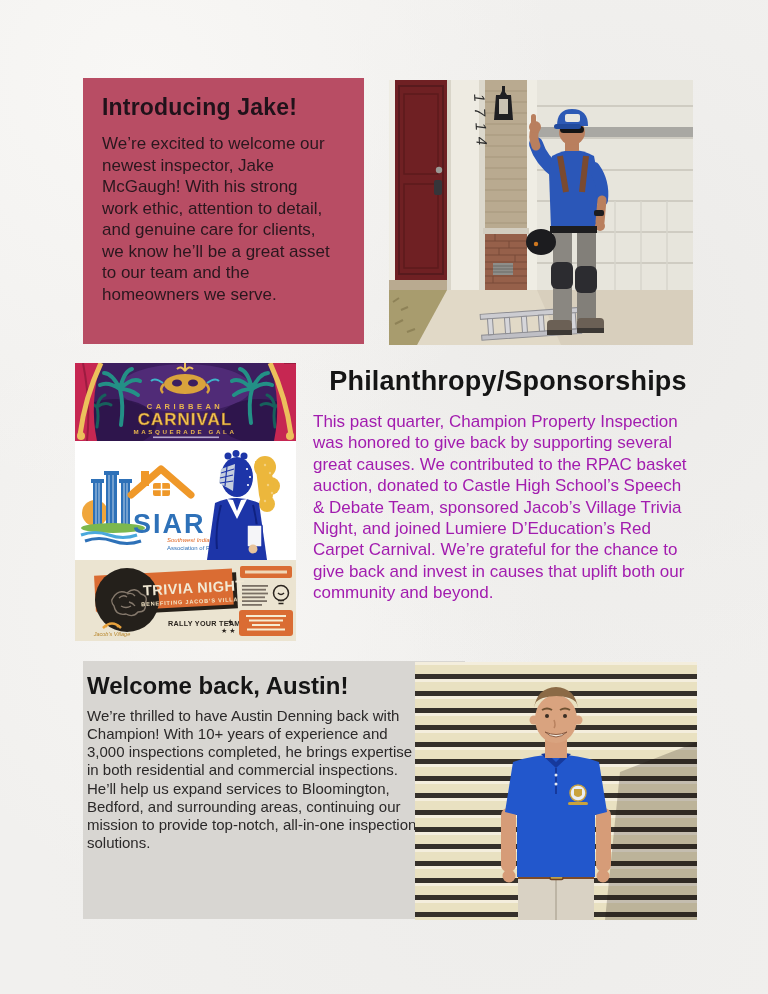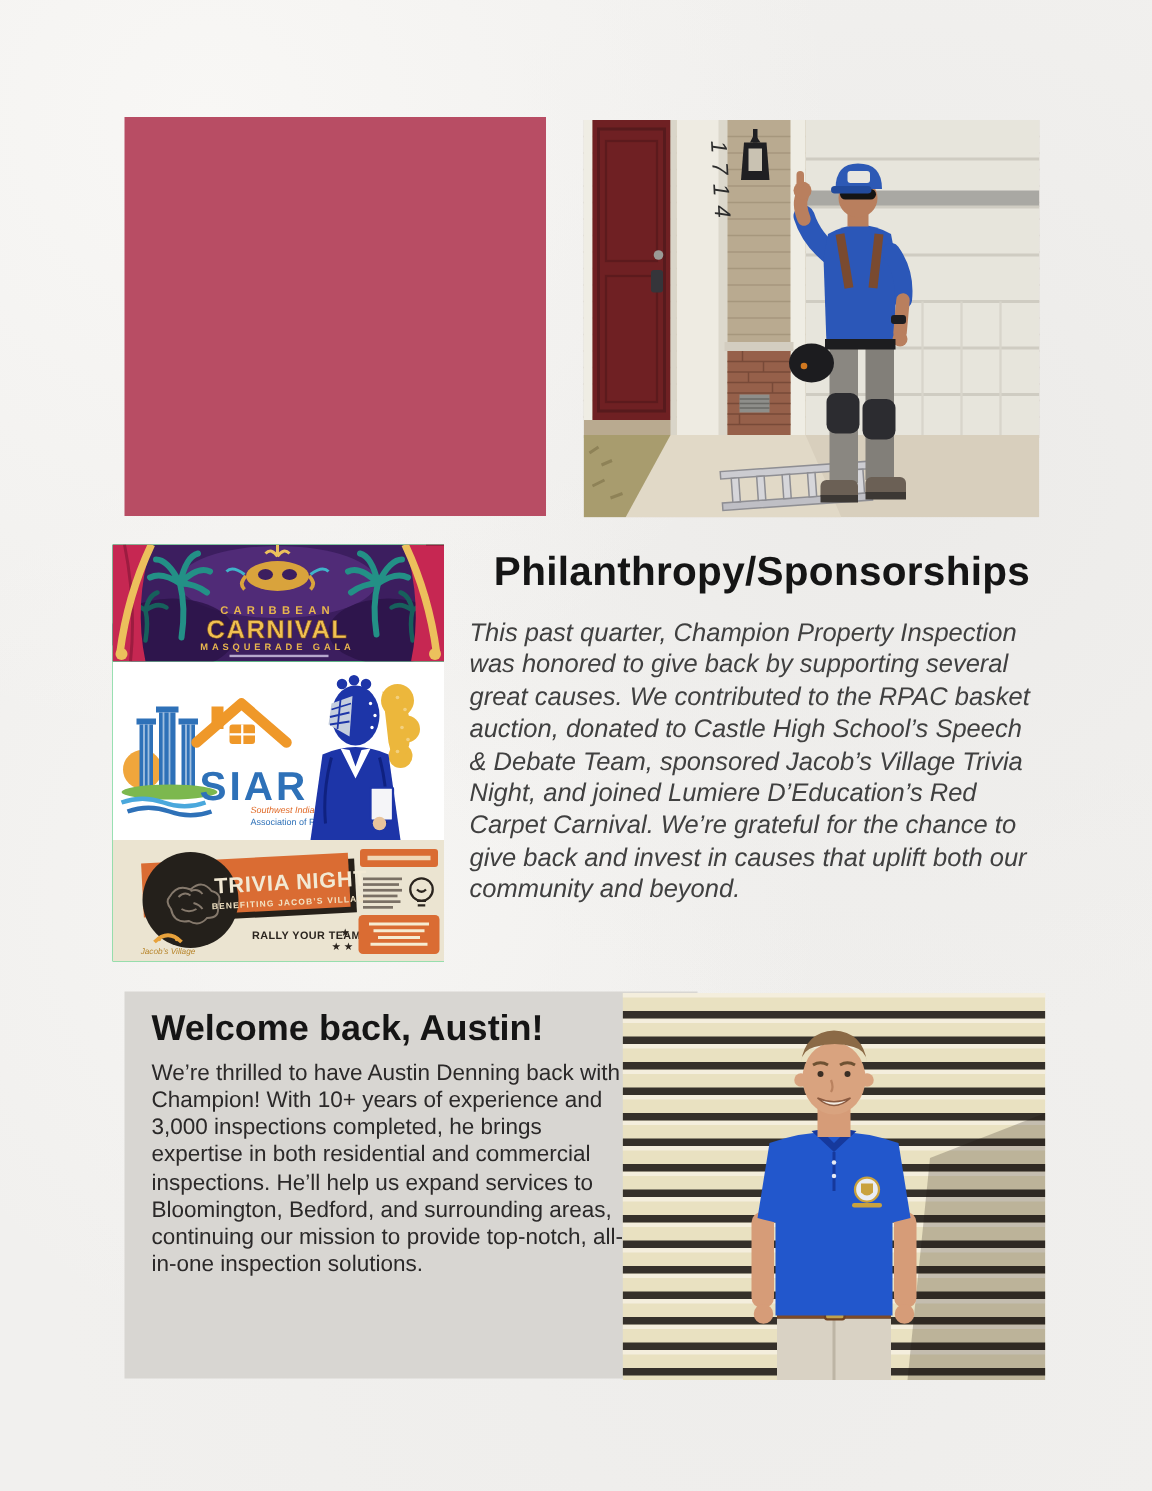--- a/index.html
+++ b/index.html
@@ -32,45 +32,47 @@
   .jake-photo { left:389px; top:80px; width:304px; height:265px; }
   .jake-photo svg { display:block; width:304px; height:265px; }
 
   
   .collage { left:75px; top:363px; width:221px; height:278px; background:#22c55e; }
   .collage svg { display:block; width:221px; }
 
   
   .phil { left:313px; top:366px; width:390px; color:#262424; }
   .phil h2 { font-size:27px; font-weight:700; color:#151515; margin:0 0 14px 0; letter-spacing:.2px;text-align:center; }
-  .phil p { font-size:17px; line-height:1.26; width:374px; color:#404040;font-style:italic; }
+  .phil p { font-size:17px; line-height:1.26; width:374px; color:#a21caf; }
 
   
   .austin-box {
     left:83px; top:661px; width:382px; height:258px;
     background:#d8d6d2;
-    padding:11px 40px 10px 18px;
+    padding:11px 40px 10px 4px;
     color:#262424;
   }
   .austin-box h2 { font-size:24px; font-weight:700; color:#151515; margin:0 0 7px 0; }
   .austin-box p { font-size:15px; line-height:1.21; color:#2b2929; }
 
   
   .austin-photo { left:415px; top:662px; width:282px; height:258px; }
   .austin-photo svg { display:block; width:282px; height:258px; }
 
   figure { overflow:hidden; }
   svg text { font-family:"Liberation Sans", sans-serif; }
 </style>
 </head>
 <body>
 
 <div class="page">
 
   <section class="card jake-box">
+    <h2>Introducing Jake!</h2>
+    <p>We’re excited to welcome our newest inspector, Jake McGaugh! With his strong work ethic, attention to detail, and genuine care for clients, we know he’ll be a great asset to our team and the homeowners we serve.</p>
   </section>
 
   <figure class="card jake-photo">
     <svg viewBox="0 0 304 265">
 
       <rect width="304" height="212" fill="#b9aa90"></rect>
       <g stroke="#a6977d" stroke-width="1">
         <path d="M0 11H304M0 22H304M0 33H304M0 44H304M0 55H304M0 66H304M0 77H304M0 88H304M0 99H304M0 110H304M0 121H304M0 132H304M0 143H304M0 154H304M0 165H304M0 176H304M0 187H304M0 198H304"></path>
       </g>
 

